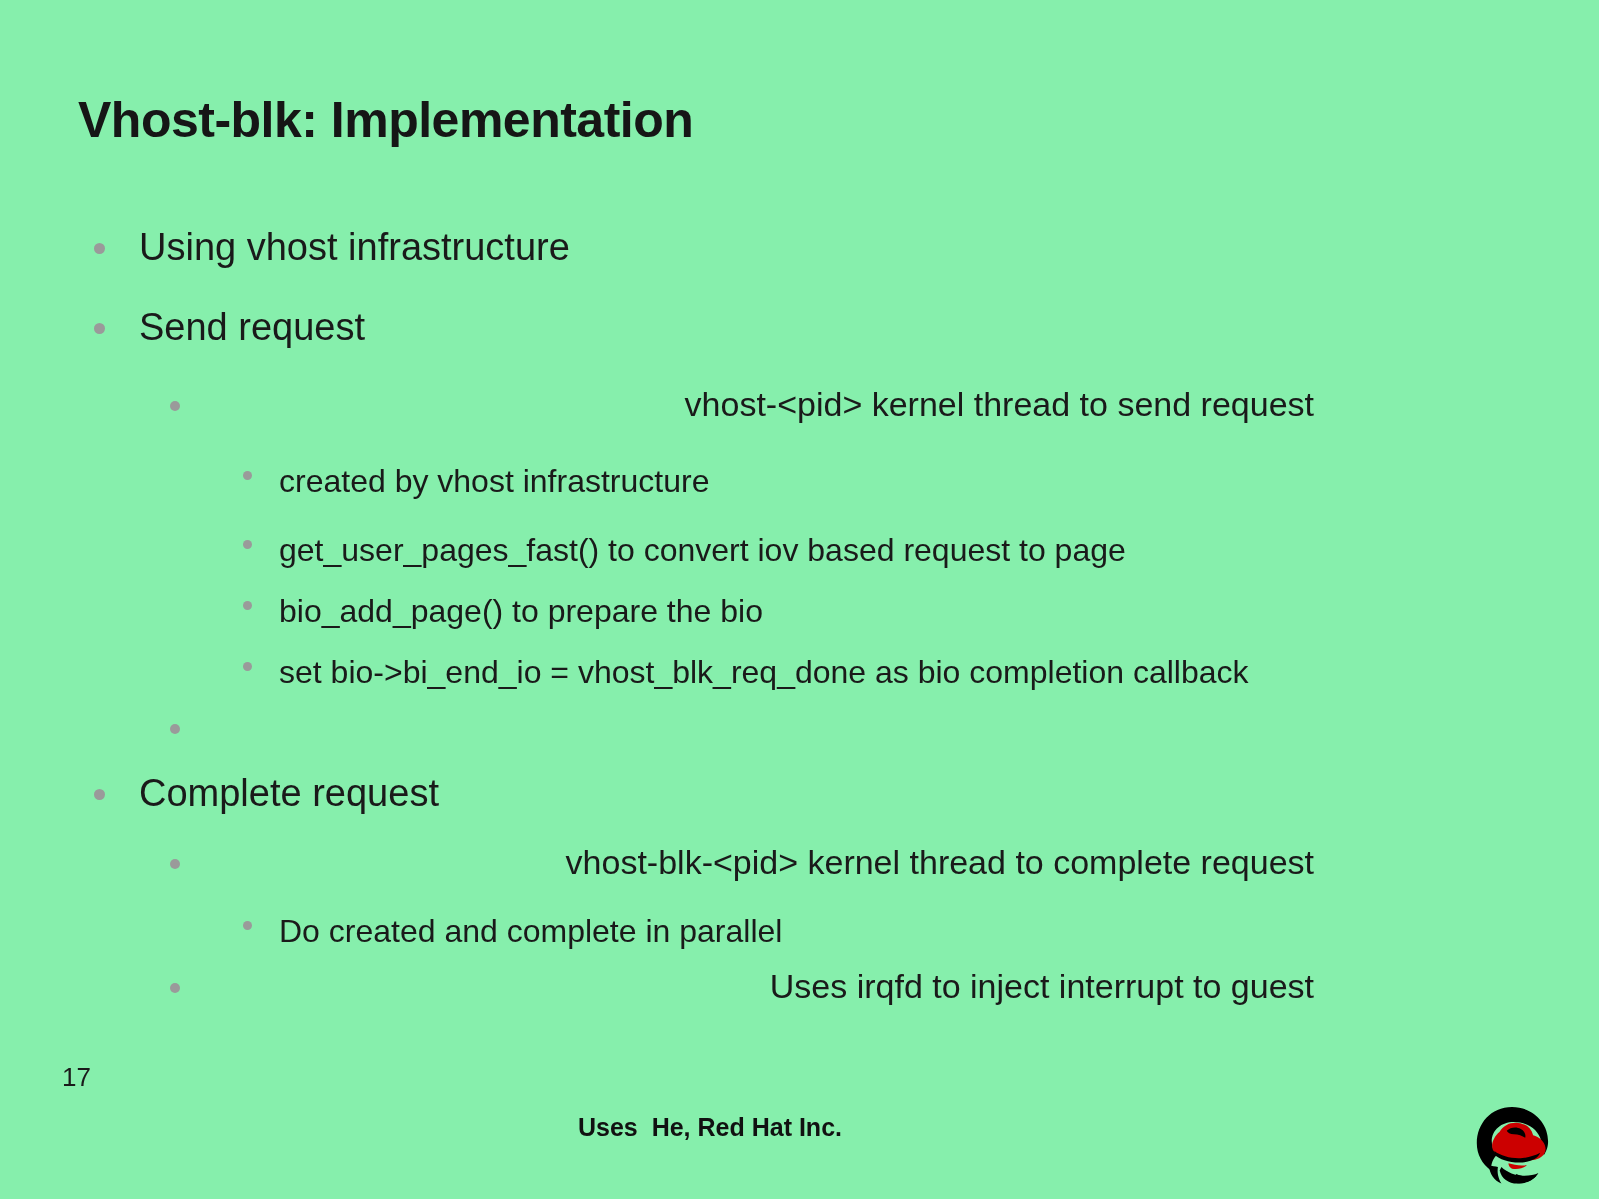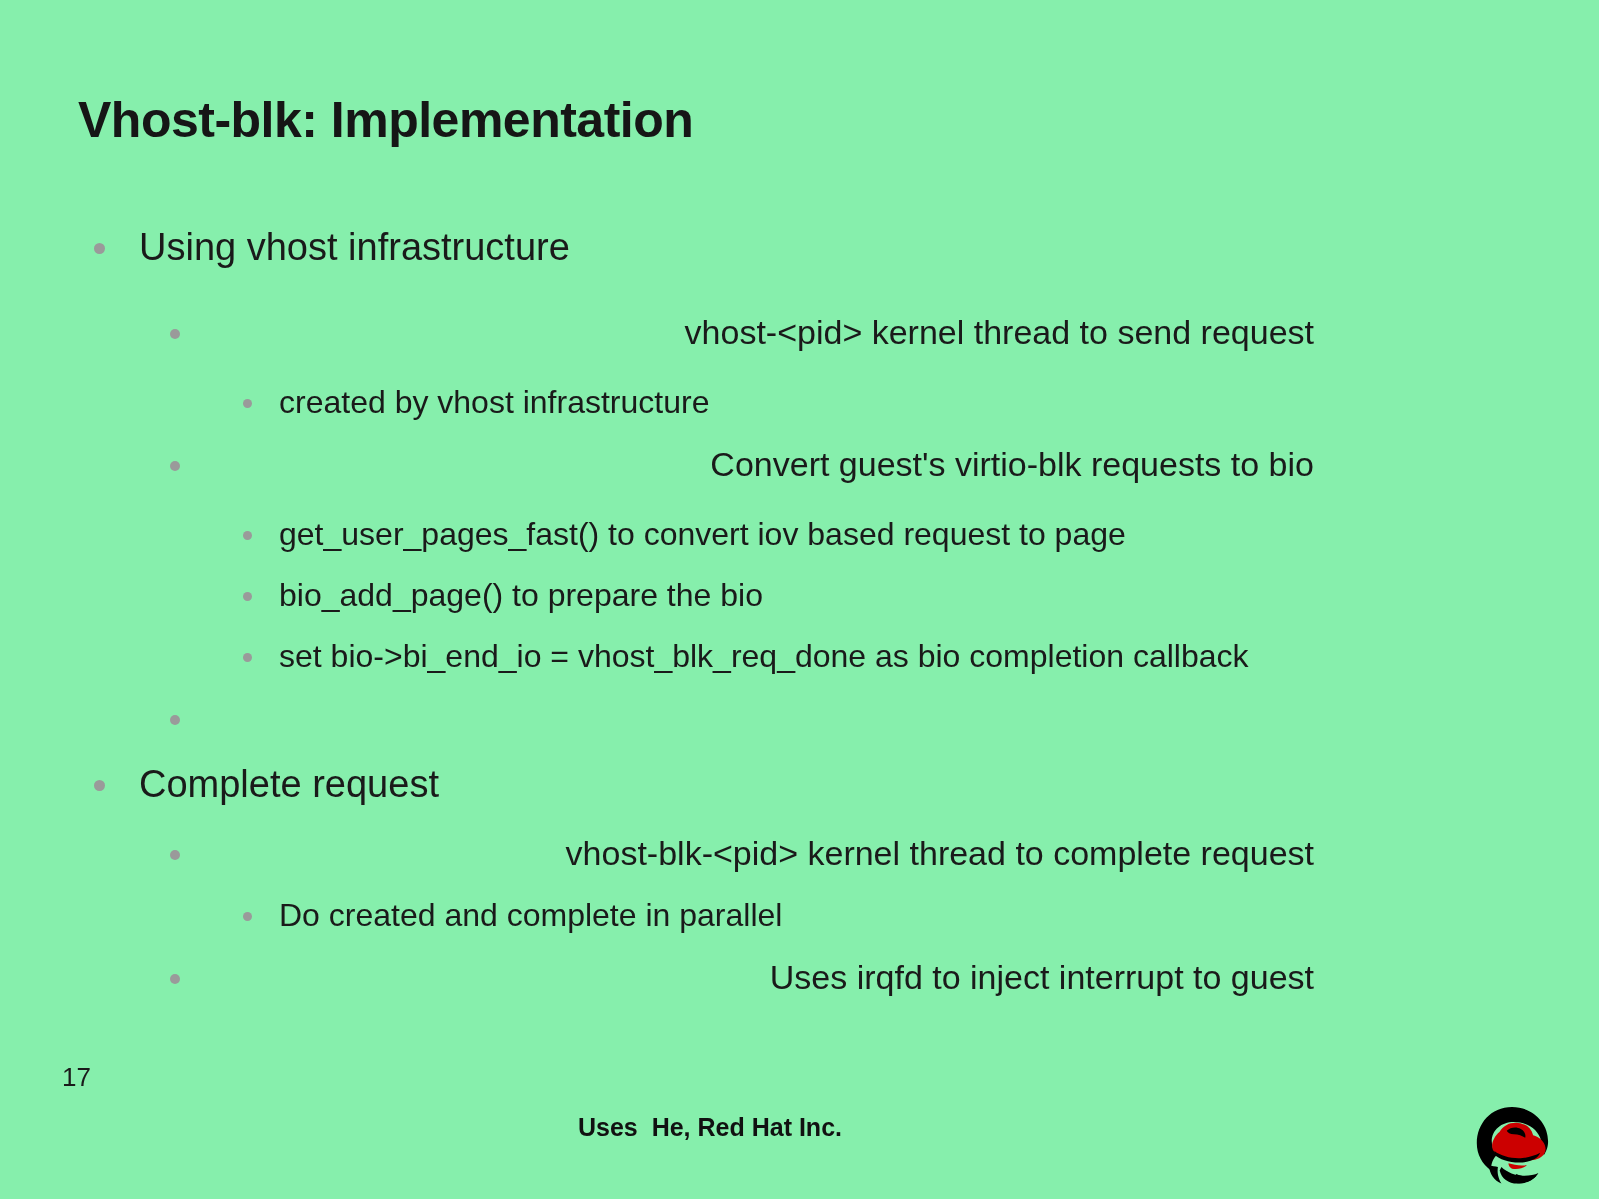--- a/index.html
+++ b/index.html
@@ -106,21 +106,21 @@
   }
   .lvl3 .bullet-marker {
     width: 9px;
     height: 9px;
     margin-top: 18px;
     margin-right: 27px;
   }
   .lvl3 .bullet-text {
     font-size: 32px;
     line-height: 40px;
-    margin-top: 1px;
+    margin-top: 8px;
   }
 
   
   .gap-sm { height: 8px; }
 
   
   .page-number {
     position: absolute;
     left: 62px;
     top: 1062px;
@@ -159,39 +159,39 @@
 
   <div class="body-area">
 
     <div class="bullet-row lvl1">
       <span class="bullet-marker"></span>
       <span class="bullet-text">Using vhost infrastructure</span>
     </div>
 
     <div class="gap-sm"></div>
 
+    <div class="bullet-row lvl1">
+      <span class="bullet-marker"></span>
+      <span class="bullet-text">Send request</span>
+    </div>
 
     <div class="gap-sm"></div>
 
     <div class="bullet-row lvl2">
       <span class="bullet-marker"></span>
       <span class="bullet-text">vhost-&lt;pid&gt; kernel thread to send request</span>
     </div>
 
     <div class="gap-sm"></div>
 
     <div class="bullet-row lvl3">
       <span class="bullet-marker"></span>
       <span class="bullet-text">created by vhost infrastructure</span>
     </div>
 
-    <div class="bullet-row lvl2">
-      <span class="bullet-marker"></span>
-      <span class="bullet-text">Convert guest's virtio-blk requests to bio</span>
-    </div>
 
     <div class="gap-sm"></div>
 
     <div class="bullet-row lvl3">
       <span class="bullet-marker"></span>
       <span class="bullet-text">get_user_pages_fast() to convert iov based request to page</span>
     </div>
 
     <div class="bullet-row lvl3">
       <span class="bullet-marker"></span>

